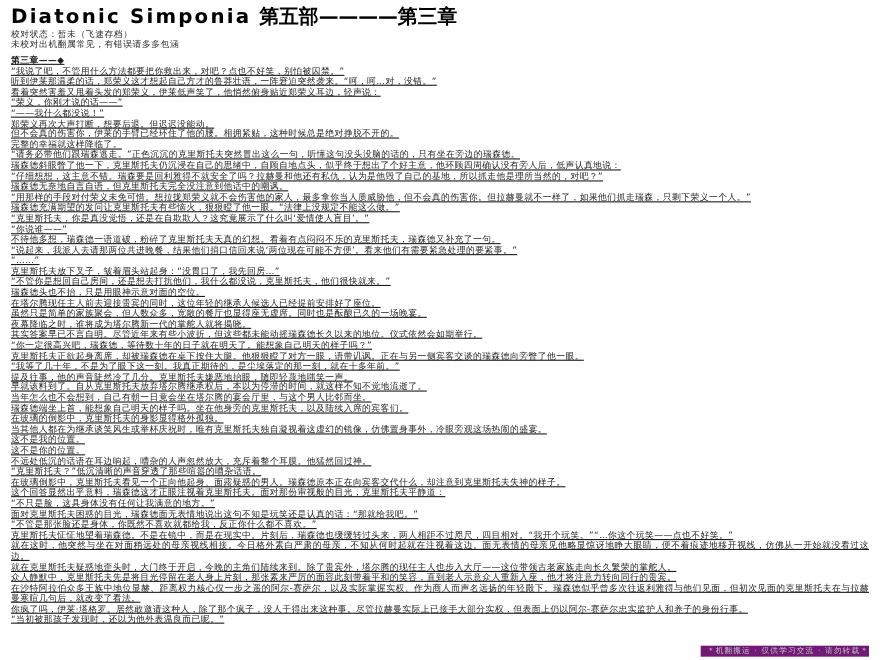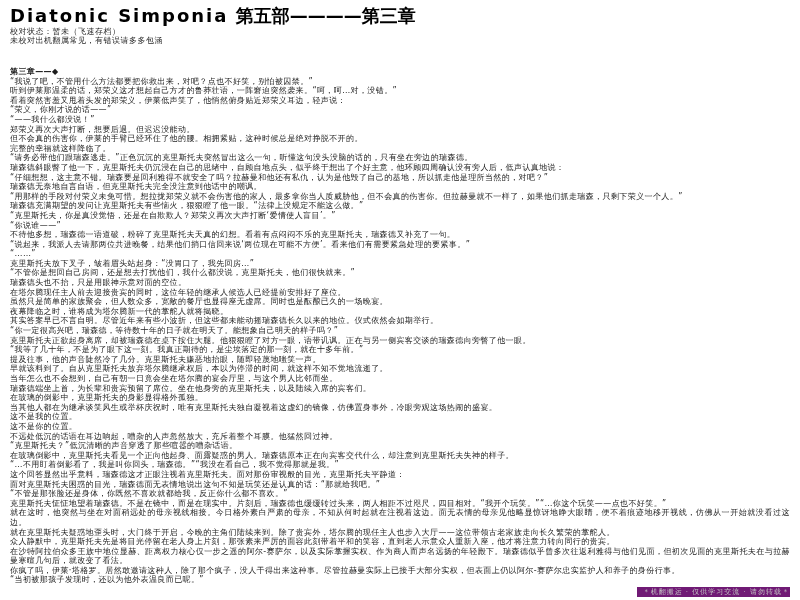--- a/index.html
+++ b/index.html
@@ -23,26 +23,27 @@
   }
   .title .en{letter-spacing:2px;margin-top:16px;}
   .title .zh{letter-spacing:0;text-align:center;}
   .meta{
     font-size:8px;
     line-height:9px;
     color:#2a2a2a;
     letter-spacing:0.5px;
   }
   .body-text{
-    margin-top:22px;
+    margin-top:5px;
     font-size:8px;
     line-height:9.6px;
     color:#1c1c1c;
     letter-spacing:0.4px;
     text-align:justify;
+    text-decoration:underline;
   }
   .body-text .line{margin:0;}
   .body-text .line.chapter-line{font-weight:bold;}
   .watermark{
     position:absolute;
     right:10px;
     bottom:3px;
     font-size:7px;
     color:#c3c3c3;
     letter-spacing:1px;
@@ -69,48 +70,48 @@
       <div class="line">“——我什么都没说！”</div>
       <div class="line">郑荣义再次大声打断，想要后退。但迟迟没能动。</div>
       <div class="line">但不会真的伤害你，伊莱的手臂已经环住了他的腰。相拥紧贴，这种时候总是绝对挣脱不开的。</div>
       <div class="line">完整的幸福就这样降临了。</div>
       <div class="line">“请务必带他们跟瑞森逃走。”正色沉沉的克里斯托夫突然冒出这么一句，听懂这句没头没脑的话的，只有坐在旁边的瑞森德。</div>
       <div class="line">瑞森德斜眼瞥了他一下，克里斯托夫仍沉浸在自己的思绪中，自顾自地点头，似乎终于想出了个好主意，他环顾四周确认没有旁人后，低声认真地说：</div>
       <div class="line">“仔细想想，这主意不错。瑞森要是回利雅得不就安全了吗？拉赫曼和他还有私仇，认为是他毁了自己的基地，所以抓走他是理所当然的，对吧？”</div>
       <div class="line">瑞森德无奈地自言自语，但克里斯托夫完全没注意到他话中的嘲讽。</div>
       <div class="line">“用那样的手段对付荣义未免可惜。想拉拢郑荣义就不会伤害他的家人，最多拿你当人质威胁他，但不会真的伤害你。但拉赫曼就不一样了，如果他们抓走瑞森，只剩下荣义一个人。”</div>
       <div class="line">瑞森德充满期望的发问让克里斯托夫有些恼火，狠狠瞪了他一眼。“法律上没规定不能这么做。”</div>
-      <div class="line">“克里斯托夫，你是真没觉悟，还是在自欺欺人？郑荣义再次大声打断‘爱情使人盲目’。”</div>
+      <div class="line">“克里斯托夫，你是真没觉悟，还是在自欺欺人？这究竟展示了什么叫‘爱情使人盲目’。”</div>
       <div class="line">“你说谁——”</div>
       <div class="line">不待他多想，瑞森德一语道破，粉碎了克里斯托夫天真的幻想。看着有点闷闷不乐的克里斯托夫，瑞森德又补充了一句。</div>
       <div class="line">“说起来，我派人去请那两位共进晚餐，结果他们捎口信回来说‘两位现在可能不方便’。看来他们有需要紧急处理的要紧事。”</div>
       <div class="line">“……”</div>
       <div class="line">克里斯托夫放下叉子，皱着眉头站起身：“没胃口了，我先回房…”</div>
       <div class="line">“不管你是想回自己房间，还是想去打扰他们，我什么都没说，克里斯托夫，他们很快就来。”</div>
       <div class="line">瑞森德头也不抬，只是用眼神示意对面的空位。</div>
       <div class="line">在塔尔腾现任主人前去迎接贵宾的同时，这位年轻的继承人候选人已经提前安排好了座位。</div>
       <div class="line">虽然只是简单的家族聚会，但人数众多，宽敞的餐厅也显得座无虚席。同时也是酝酿已久的一场晚宴。</div>
       <div class="line">夜幕降临之时，谁将成为塔尔腾新一代的掌舵人就将揭晓。</div>
       <div class="line">其实答案早已不言自明。尽管近年来有些小波折，但这些都未能动摇瑞森德长久以来的地位。仪式依然会如期举行。</div>
       <div class="line">“你一定很高兴吧，瑞森德，等待数十年的日子就在明天了。能想象自己明天的样子吗？”</div>
       <div class="line">克里斯托夫正欲起身离席，却被瑞森德在桌下按住大腿。他狠狠瞪了对方一眼，语带讥讽。正在与另一侧宾客交谈的瑞森德向旁瞥了他一眼。</div>
       <div class="line">“我等了几十年，不是为了眼下这一刻。我真正期待的，是尘埃落定的那一刻，就在十多年前。”</div>
       <div class="line">提及往事，他的声音陡然冷了几分。克里斯托夫嫌恶地抬眼，随即轻蔑地嗤笑一声。</div>
       <div class="line">早就该料到了。自从克里斯托夫放弃塔尔腾继承权后，本以为停滞的时间，就这样不知不觉地流逝了。</div>
       <div class="line">当年怎么也不会想到，自己有朝一日竟会坐在塔尔腾的宴会厅里，与这个男人比邻而坐。</div>
-      <div class="line">瑞森德端坐上首，为长辈和贵宾预留了席位。坐在他身旁的克里斯托夫，以及陆续入席的宾客们。</div>
+      <div class="line">瑞森德端坐上首，能想象自己明天的样子吗。坐在他身旁的克里斯托夫，以及陆续入席的宾客们。</div>
       <div class="line">在玻璃的倒影中，克里斯托夫的身影显得格外孤独。</div>
       <div class="line">当其他人都在为继承谈笑风生或举杯庆祝时，唯有克里斯托夫独自凝视着这虚幻的镜像，仿佛置身事外，冷眼旁观这场热闹的盛宴。</div>
       <div class="line">这不是我的位置。</div>
       <div class="line">这不是你的位置。</div>
       <div class="line">不远处低沉的话语在耳边响起，嘈杂的人声忽然放大，充斥着整个耳膜。他猛然回过神。</div>
       <div class="line">“克里斯托夫？”低沉清晰的声音穿透了那些喧嚣的嘈杂话语。</div>
       <div class="line">在玻璃倒影中，克里斯托夫看见一个正向他起身、面露疑惑的男人。瑞森德原本正在向宾客交代什么，却注意到克里斯托夫失神的样子。</div>
-      <div class="line">“…不用盯着倒影看了，我是叫你回头，瑞森德。”“我没在看自己，我不觉得那就是我。”</div>
       <div class="line">这个回答显然出乎意料，瑞森德这才正眼注视着克里斯托夫。面对那份审视般的目光，克里斯托夫平静道：</div>
+      <div class="line">“不只是脸，这具身体没有任何让我满意的地方。”</div>
       <div class="line">面对克里斯托夫困惑的目光，瑞森德面无表情地说出这句不知是玩笑还是认真的话：“那就给我吧。”</div>
       <div class="line">“不管是那张脸还是身体，你既然不喜欢就都给我，反正你什么都不喜欢。”</div>
       <div class="line">克里斯托夫怔怔地望着瑞森德。不是在镜中，而是在现实中。片刻后，瑞森德也缓缓转过头来，两人相距不过咫尺，四目相对。“我开个玩笑。”“…你这个玩笑——点也不好笑。”</div>
       <div class="line">就在这时，他突然与坐在对面稍远处的母亲视线相接。今日格外素白严肃的母亲，不知从何时起就在注视着这边。面无表情的母亲见他略显惊讶地睁大眼睛，便不着痕迹地移开视线，仿佛从一开始就没看过这边。</div>
       <div class="line">就在克里斯托夫疑惑地歪头时，大门终于开启，今晚的主角们陆续来到。除了贵宾外，塔尔腾的现任主人也步入大厅——这位带领古老家族走向长久繁荣的掌舵人。</div>
       <div class="line">众人静默中，克里斯托夫先是将目光停留在老人身上片刻，那张素来严厉的面容此刻带着平和的笑容，直到老人示意众人重新入座，他才将注意力转向同行的贵宾。</div>
       <div class="line">在沙特阿拉伯众多王族中地位显赫、距离权力核心仅一步之遥的阿尔-赛萨尔，以及实际掌握实权、作为商人而声名远扬的年轻殿下。瑞森德似乎曾多次往返利雅得与他们见面，但初次见面的克里斯托夫在与拉赫曼寒暄几句后，就改变了看法。</div>
       <div class="line">你疯了吗，伊莱·塔格罗。居然敢邀请这种人，除了那个疯子，没人干得出来这种事。尽管拉赫曼实际上已接手大部分实权，但表面上仍以阿尔-赛萨尔忠实监护人和养子的身份行事。</div>
       <div class="line">“当初被那孩子发现时，还以为他外表温良而已呢。”</div>
     </div>

